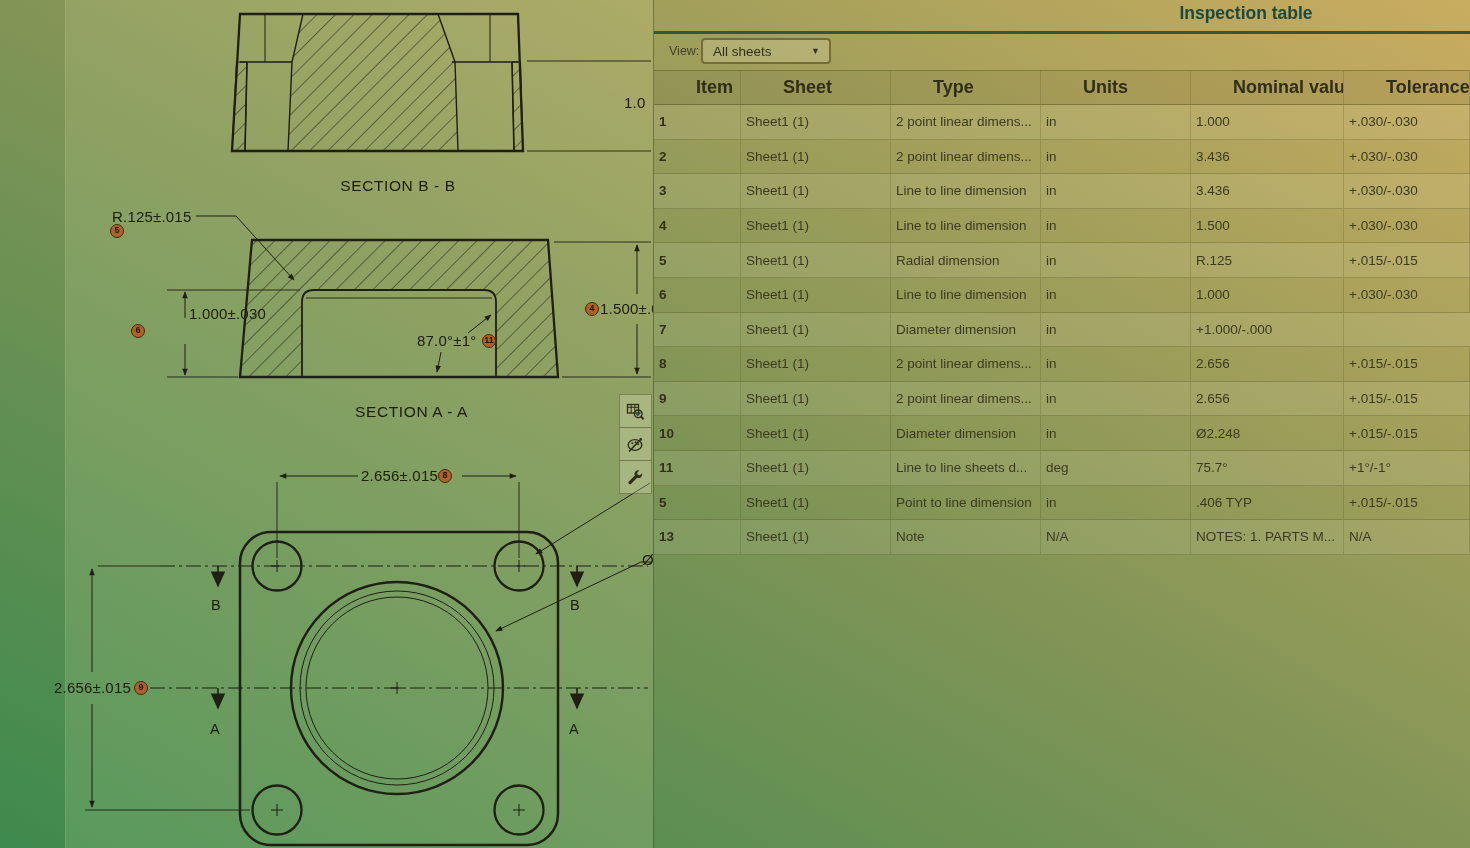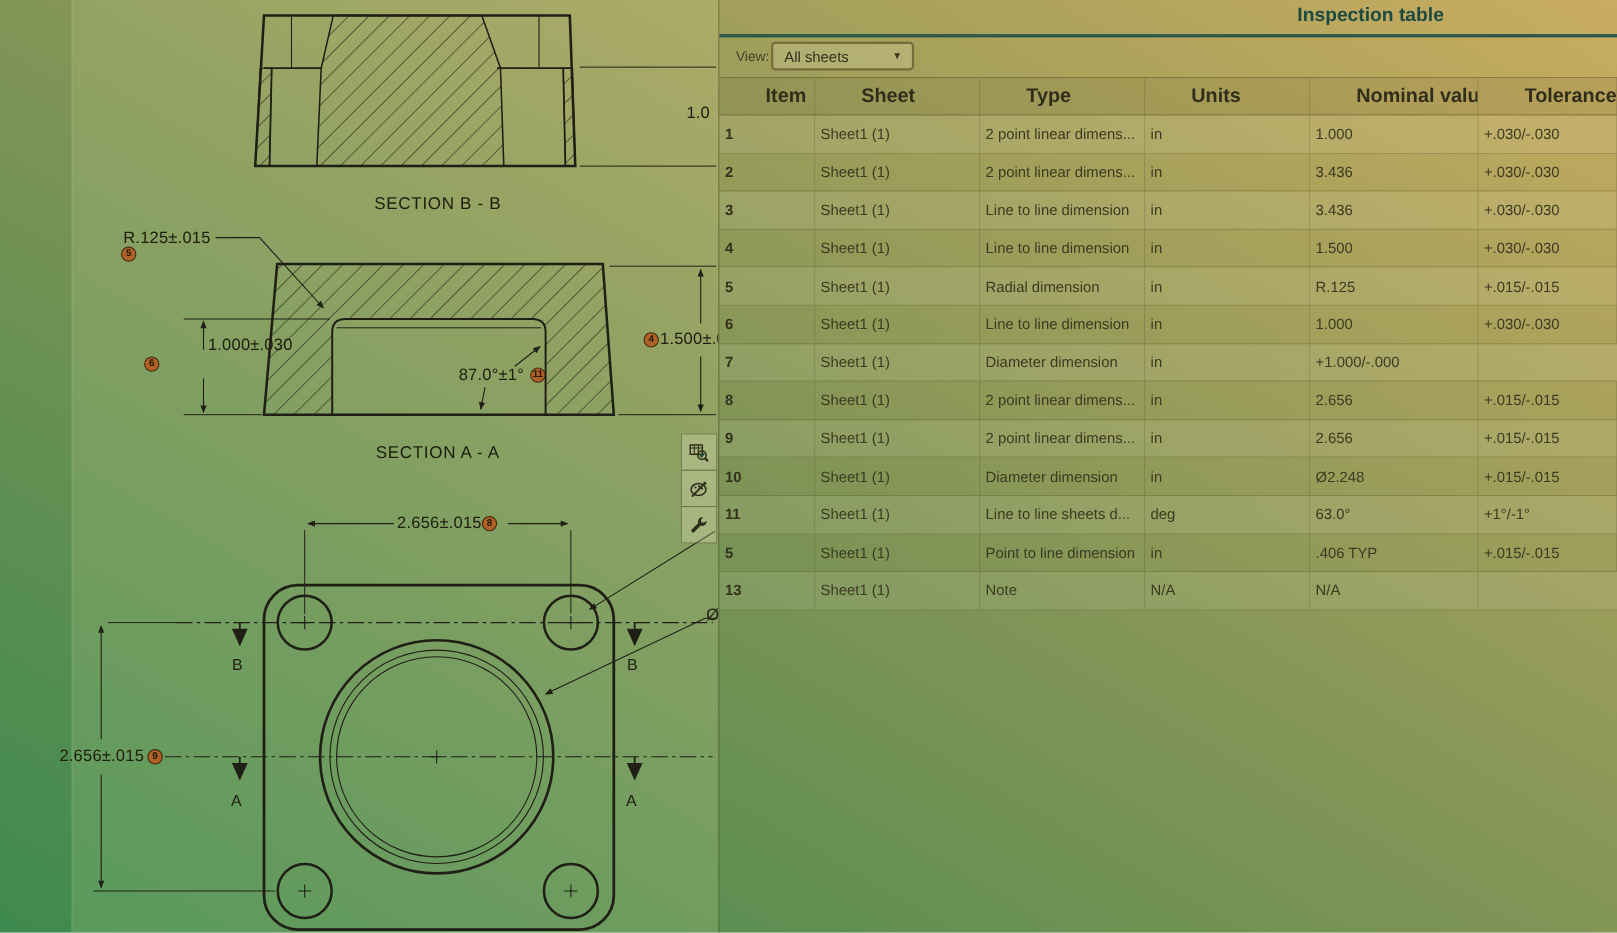--- a/index.html
+++ b/index.html
@@ -181,21 +181,21 @@
     <div class="balloon" style="left:482px; top:334px;">11</div>
     <div class="balloon" style="left:585px; top:302px;">4</div>
     <div class="dim-text" style="left:600px; top:300px;">1.500±.0</div>
     <div class="dim-text" style="left:361px; top:467px;">2.656±.015</div>
     <div class="balloon" style="left:438px; top:469px;">8</div>
     <div class="dim-text" style="left:54px;  top:679px;">2.656±.015</div>
     <div class="balloon" style="left:134px; top:681px;">9</div>
     <div class="dim-text" style="left:642px; top:551px;">Ø</div>
 
     <div class="section-label" style="left:328px; top:177px;">SECTION B - B</div>
-    <div class="section-label" style="left:328px; top:403px;">SECTION A - A</div>
+    <div class="section-label" style="left:328px; top:403px;text-align:right;">SECTION A - A</div>
 
     <div class="plane-letter" style="left:211px; top:597px;">B</div>
     <div class="plane-letter" style="left:570px; top:597px;">B</div>
     <div class="plane-letter" style="left:210px; top:721px;">A</div>
     <div class="plane-letter" style="left:569px; top:721px;">A</div>
   </div>
 
   <div class="side-toolbar">
     <div class="tool-btn">
       <span>
@@ -340,36 +340,37 @@
     <div class="c">in</div>
     <div class="c">Ø2.248</div>
     <div class="c">+.015/-.015</div>
   </div>
 
   <div class="t-row alt">
     <div class="c c-item">11</div>
     <div class="c">Sheet1 (1)</div>
     <div class="c">Line to line sheets d...</div>
     <div class="c">deg</div>
-    <div class="c">63.0°</div>
+    <div class="c">75.7°</div>
     <div class="c">+1°/-1°</div>
   </div>
 
   <div class="t-row">
     <div class="c c-item">5</div>
     <div class="c">Sheet1 (1)</div>
     <div class="c">Point to line dimension</div>
     <div class="c">in</div>
     <div class="c">.406 TYP</div>
     <div class="c">+.015/-.015</div>
   </div>
 
   <div class="t-row alt">
     <div class="c c-item">13</div>
     <div class="c">Sheet1 (1)</div>
     <div class="c">Note</div>
     <div class="c">N/A</div>
+    <div class="c">NOTES: 1. PARTS M...</div>
     <div class="c">N/A</div>
   </div>
 </div>
     </div>
   </div>
 </div>
 
 </body></html>

